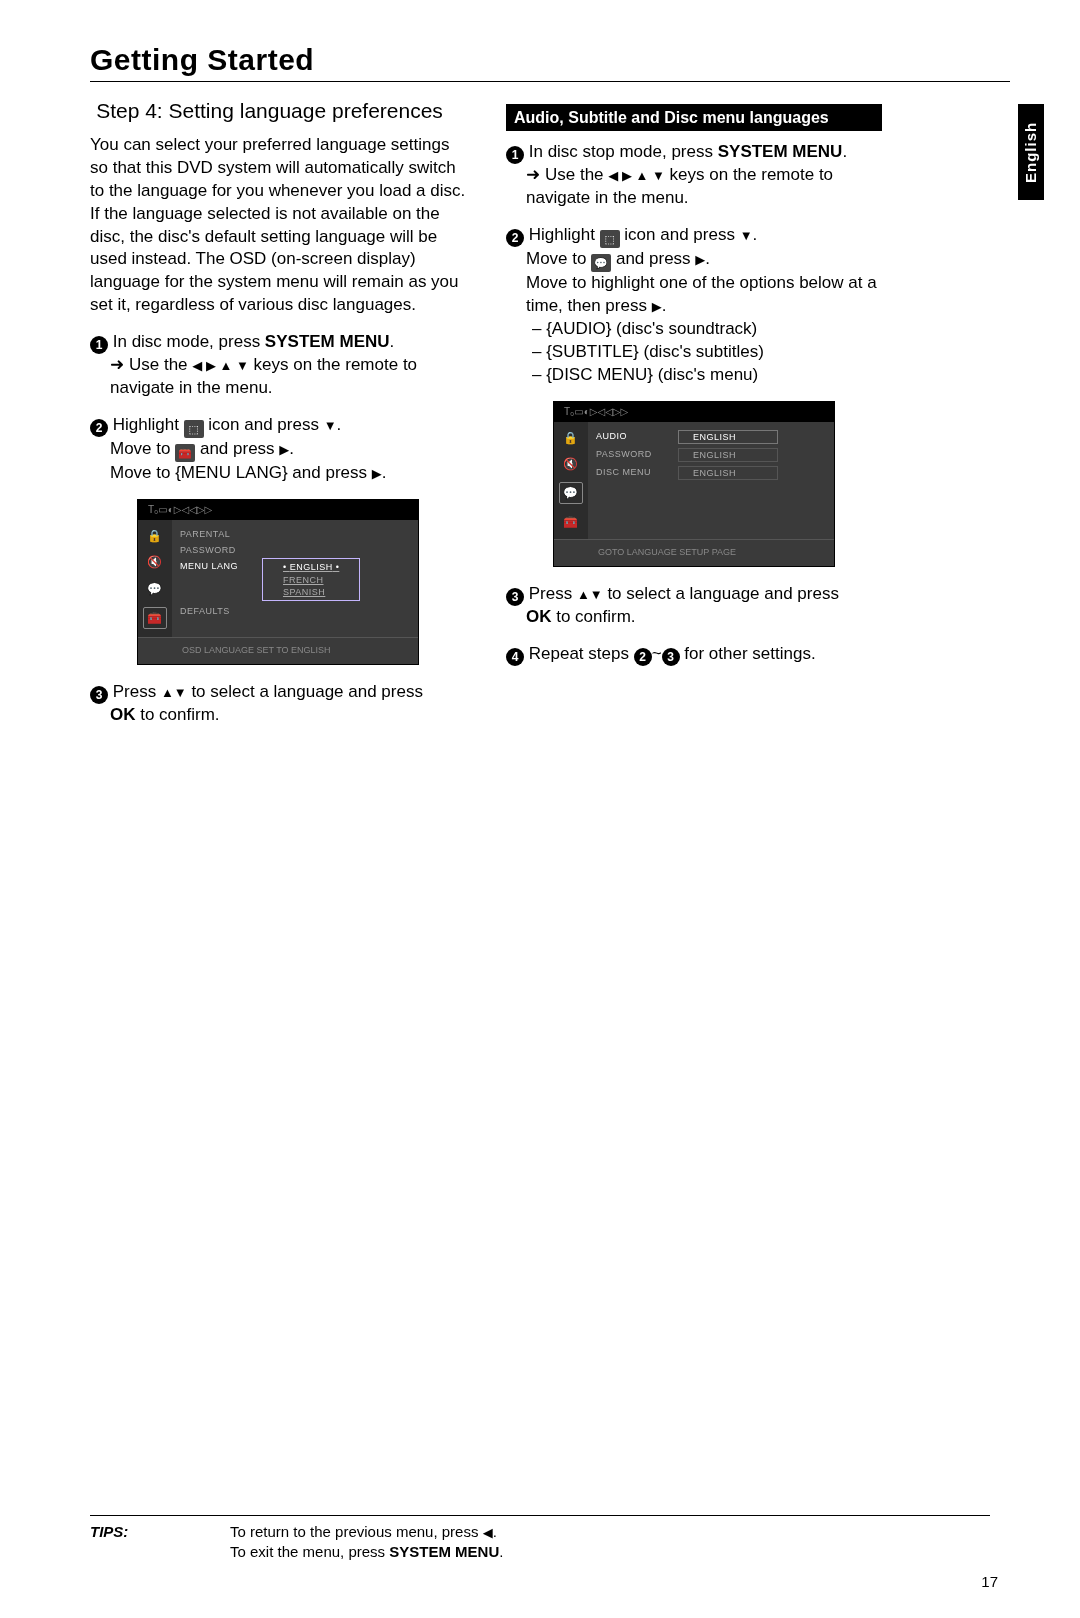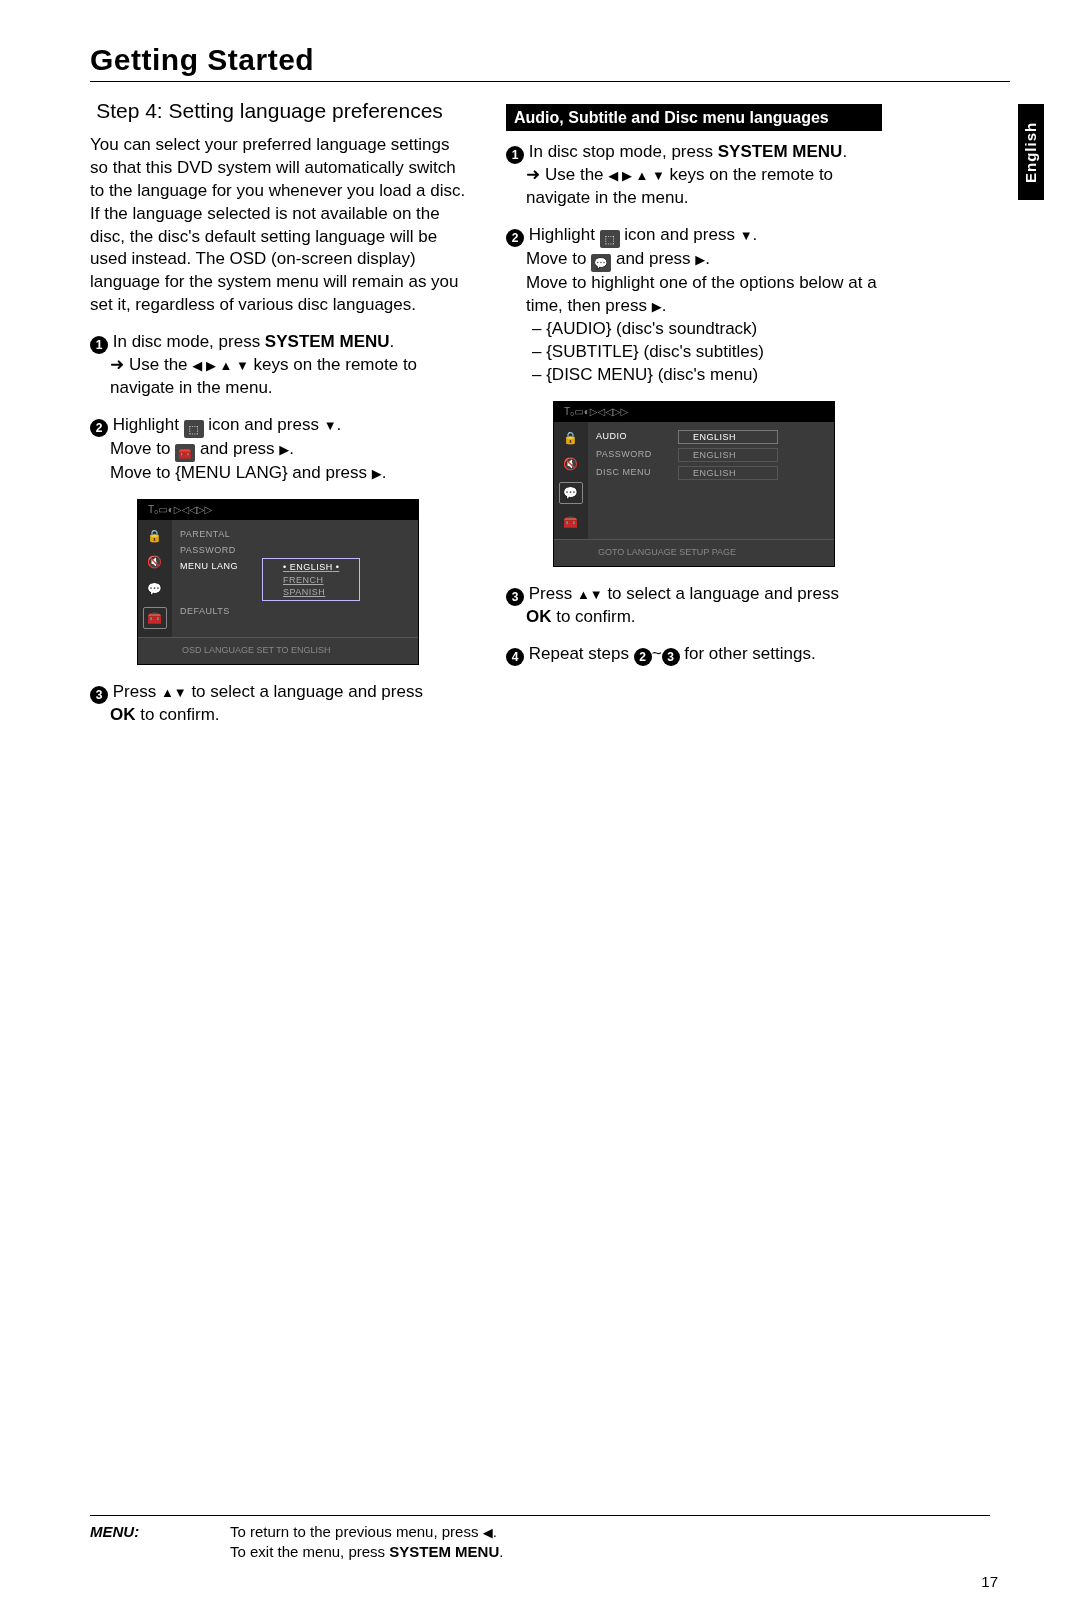--- a/index.html
+++ b/index.html
@@ -307,21 +307,21 @@
 
       <div class="step-block">
         <span class="num-circle">4</span>
         <span>Repeat steps </span><span class="num-circle">2</span><span>~</span><span class="num-circle">3</span><span> for other settings.</span>
       </div>
     </div>
 
   </div>
 
   <div class="tips-row">
-    <span class="tips-label">MENU:</span>
+    <span class="tips-label">TIPS:</span>
     <span>
       <span>To return to the previous menu, press </span><span class="tri">◀</span><span>.</span><br>
       <span>To exit the menu, press </span><b>SYSTEM MENU</b><span>.</span>
     </span>
   </div>
 
   <div class="page-num">17</div>
 
 </div>
 

